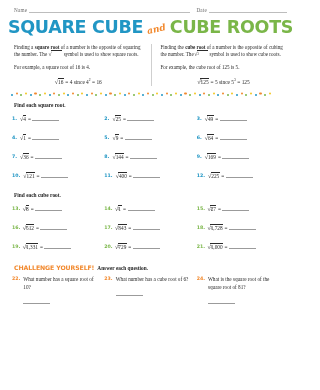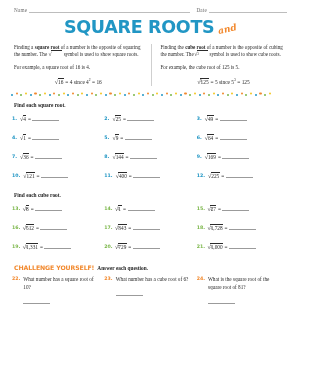--- a/index.html
+++ b/index.html
@@ -180,22 +180,23 @@
 <div class="page">
 
   <div class="namedate">
     <span class="nd-label">Name</span>
     <span class="nd-rule"></span>
     <span class="nd-label">Date</span>
     <span class="nd-rule date"></span>
   </div>
 
   <div class="title">
-    <span class="title-word sq">SQUARE ROOTS</span>
+    <span class="title-word sq">SQUARE CUBE</span>
     <span class="title-and">and</span>
+    <span class="title-word cb">CUBE ROOTS</span>
   </div>
 
   <div class="intro">
     <div class="intro-col left">
       <p><span>Finding a </span><b>square root</b><span> of a number is the opposite of squaring the number. The </span><span class="rad rad-empty"><span class="rad-sign">√</span><span class="rad-body">&nbsp;</span></span><span> symbol is used to show square roots.</span></p>
       <p>For example, a square root of 16 is 4.</p>
       <div class="example-line"><span class="rad"><span class="rad-sign">√</span><span class="rad-body">16</span></span> <span>= 4 since 4</span><sup class="exp">2</sup> <span>= 16</span></div>
     </div>
     <div class="intro-col right">
       <p><span>Finding the </span><b>cube root</b><span> of a number is the opposite of cubing the number. The </span><span class="rad cube rad-empty"><span class="rad-idx">3</span><span class="rad-sign">√</span><span class="rad-body">&nbsp;</span></span><span> symbol is used to show cube roots.</span></p>

